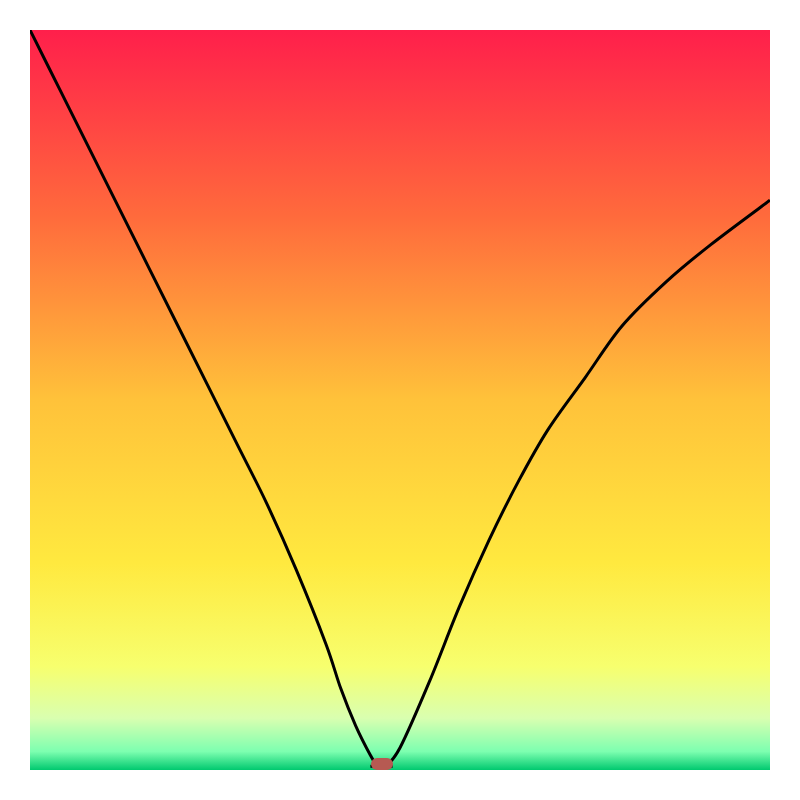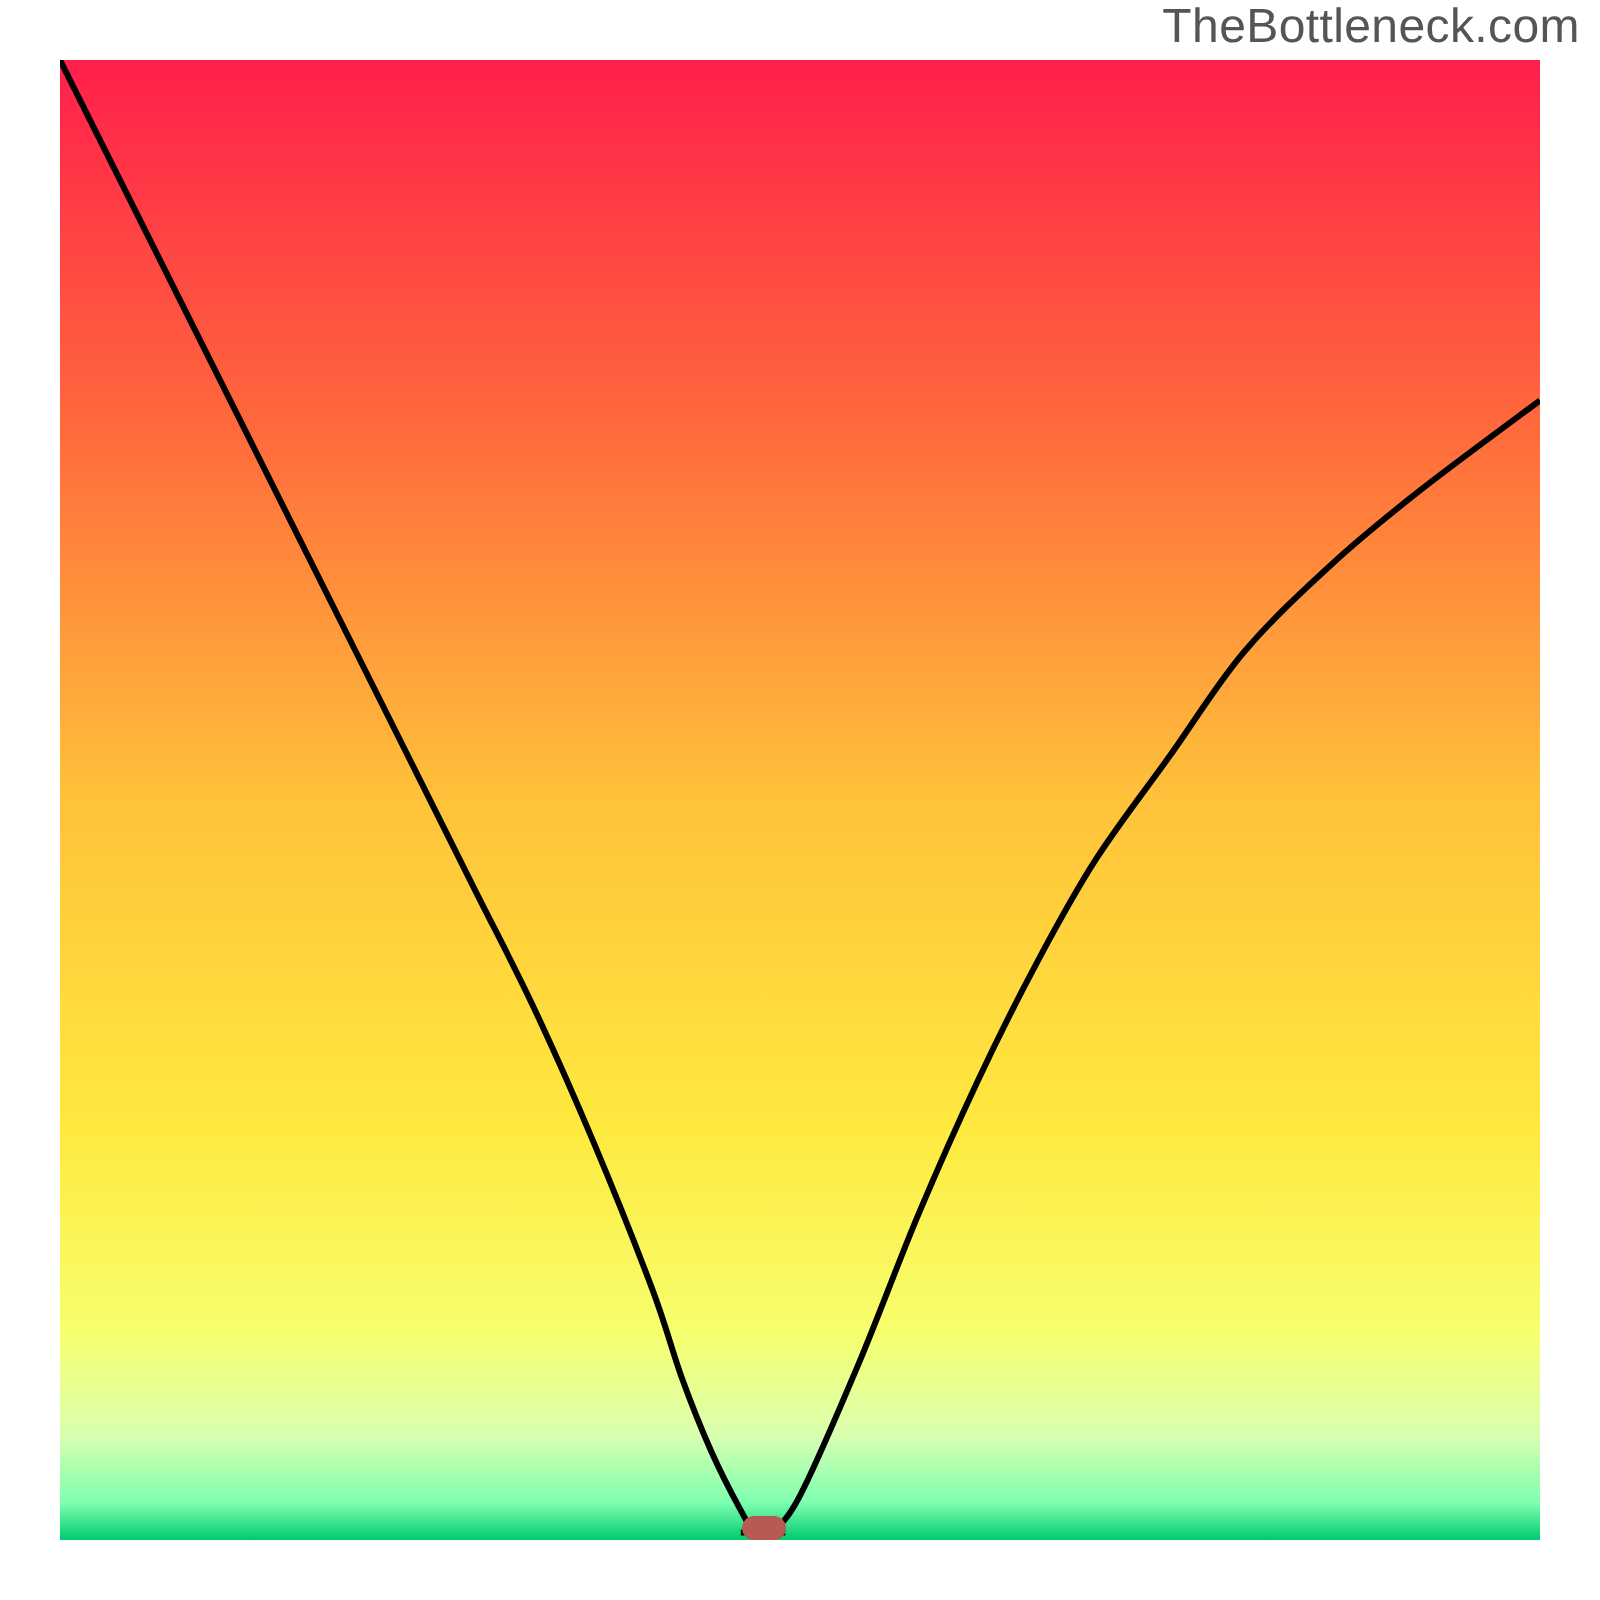--- a/index.html
+++ b/index.html
@@ -54,21 +54,20 @@
     width: 22px;
     height: 12px;
     border-radius: 6px;
     transform: translate(-50%, -50%);
   }
 </style>
 </head>
 <body>
 
 <div class="frame">
-  <div class="watermark">TheBottleneck.com</div>
 
   <div class="plot-area">
     <svg class="gradient" viewBox="0 0 740 740" preserveAspectRatio="none">
       <defs>
         <linearGradient id="bg-grad" x1="0" y1="0" x2="0" y2="1">
             <stop offset="0%" stop-color="#ff1f4b"></stop>
             <stop offset="25%" stop-color="#ff6a3c"></stop>
             <stop offset="50%" stop-color="#ffc23a"></stop>
             <stop offset="72%" stop-color="#ffe93f"></stop>
             <stop offset="86%" stop-color="#f7ff6e"></stop>

